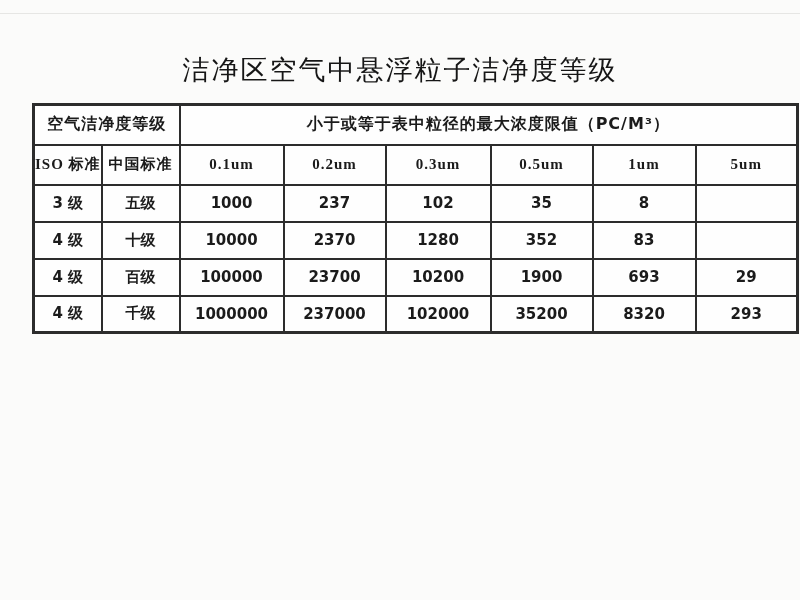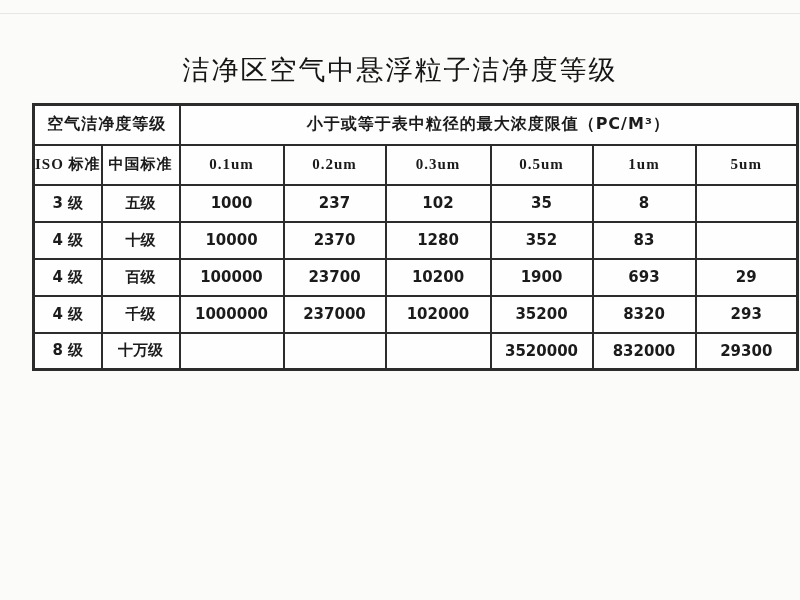--- a/index.html
+++ b/index.html
@@ -107,24 +107,14 @@
     <tr>
       <td>4 级</td>
       <td>千级</td>
       <td>1000000</td>
       <td>237000</td>
       <td>102000</td>
       <td>35200</td>
       <td>8320</td>
       <td>293</td>
     </tr>
-    <tr>
-      <td>8 级</td>
-      <td>十万级</td>
-      <td></td>
-      <td></td>
-      <td></td>
-      <td>3520000</td>
-      <td>832000</td>
-      <td>29300</td>
-    </tr>
   </tbody>
 </table>
 
 </body></html>

